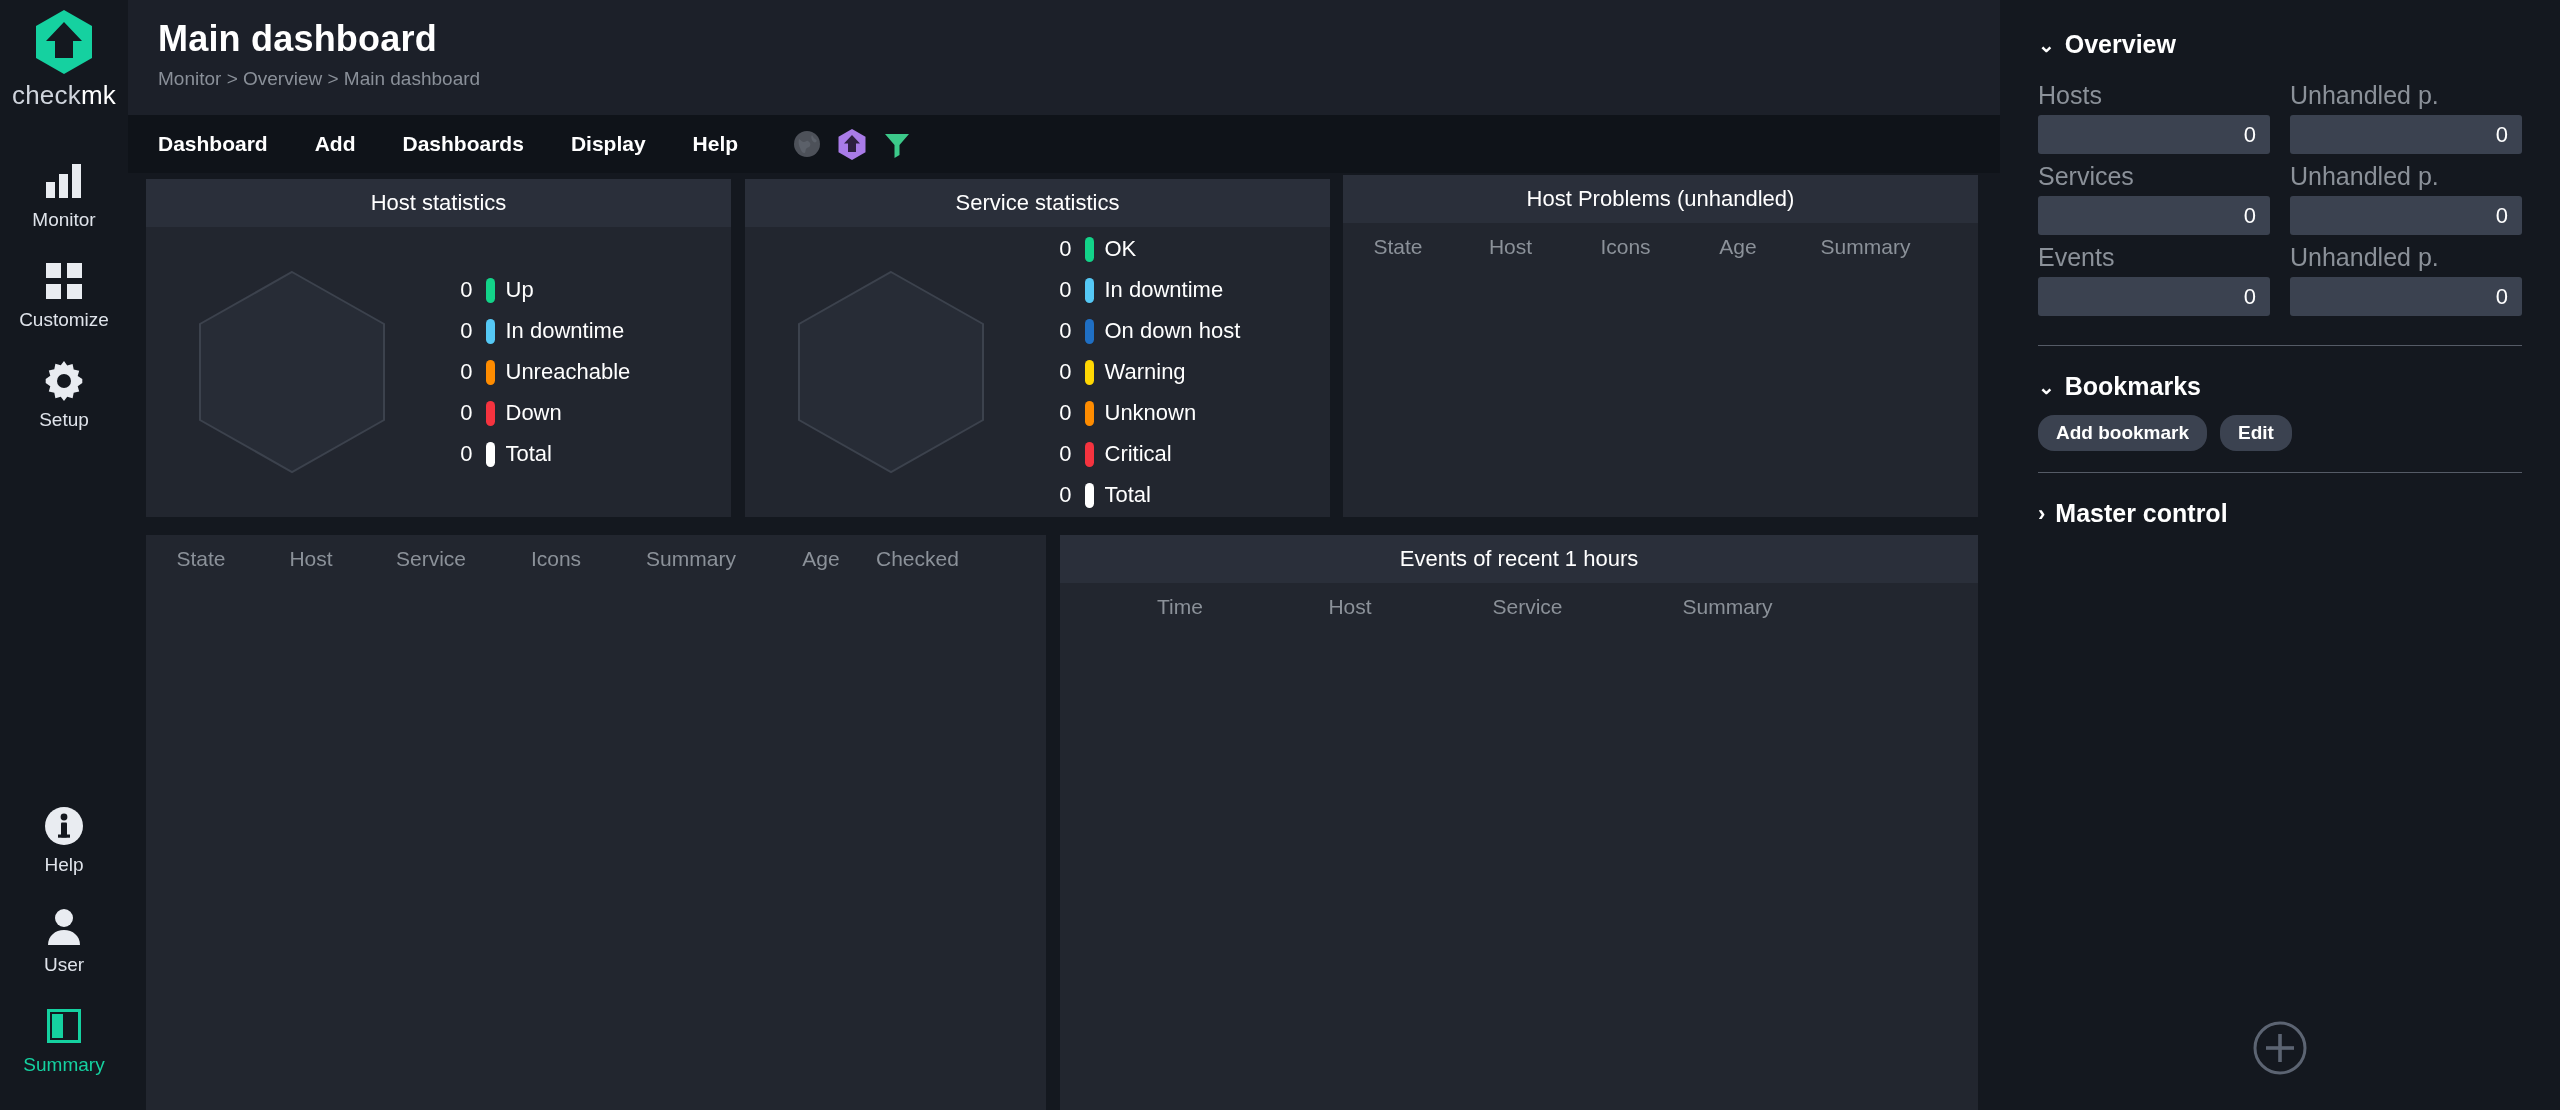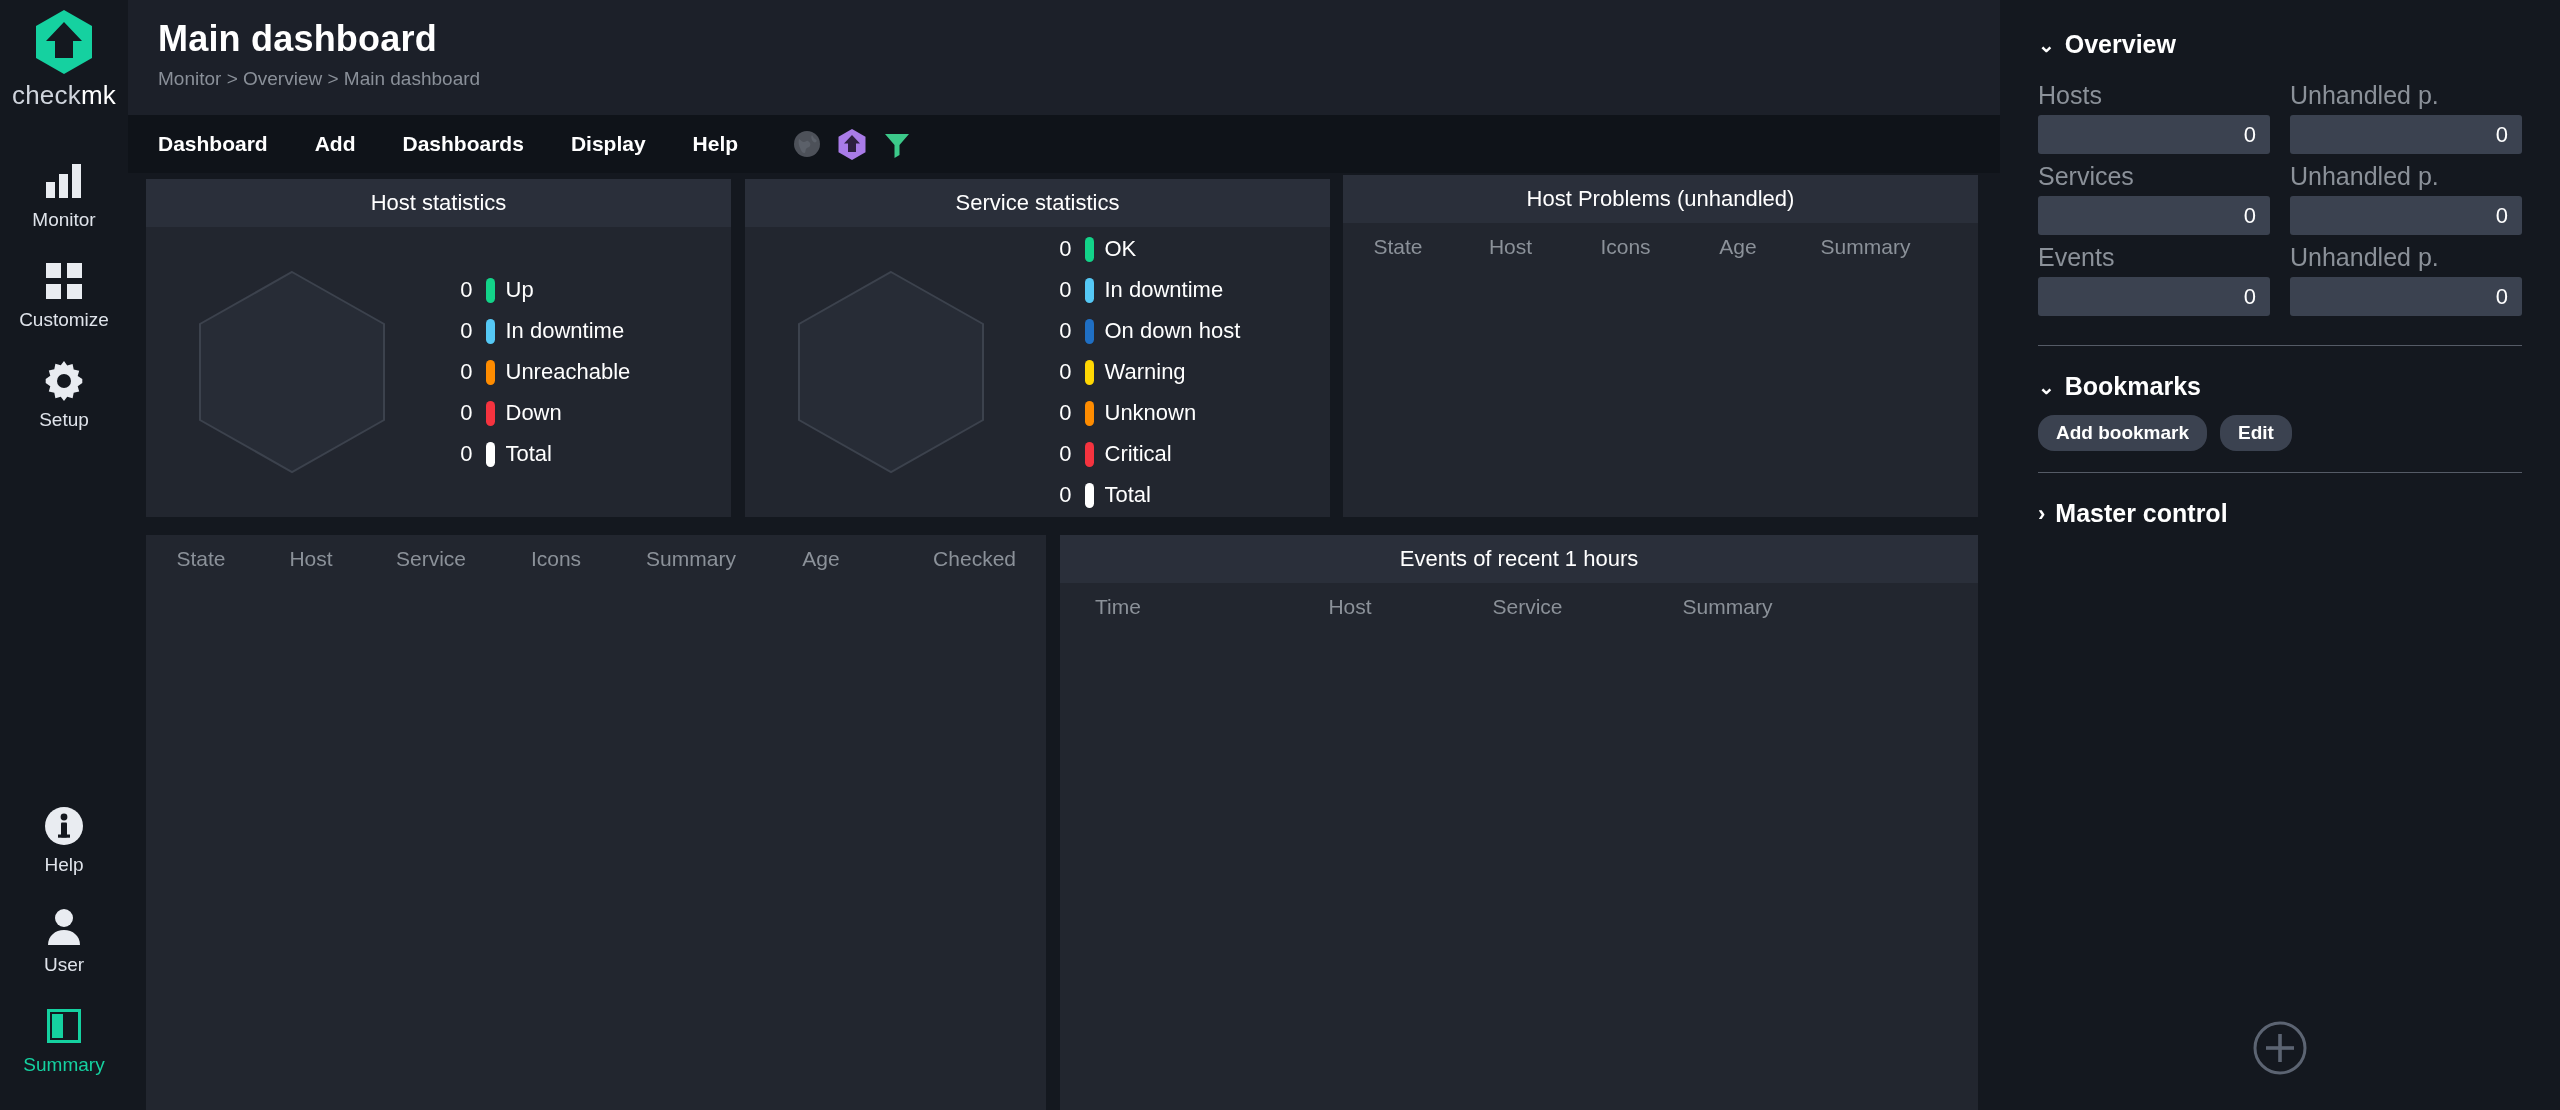--- a/index.html
+++ b/index.html
@@ -339,30 +339,30 @@
 
       <div class="panel" style="left:18px; top:362px; width:900px; height:726px;">
         <div class="panel-body">
           <div class="thead">
             <div class="th" style="width:110px;text-align:center">State</div>
             <div class="th" style="width:110px;text-align:center">Host</div>
             <div class="th" style="width:130px;text-align:center">Service</div>
             <div class="th" style="width:120px;text-align:center">Icons</div>
             <div class="th" style="width:150px;text-align:center">Summary</div>
             <div class="th" style="width:110px;text-align:center">Age</div>
-            <div class="th" style="width:140px;text-align:right">Checked</div>
+            <div class="th" style="width:140px;text-align:left">Checked</div>
           </div>
         </div>
       </div>
 
       <div class="panel" style="left:932px; top:362px; width:918px; height:726px;">
         <div class="panel-title">Events of recent 1 hours</div>
         <div class="panel-body">
           <div class="thead" style="padding-left:35px;">
-            <div class="th" style="width:170px;text-align:left">Time</div>
+            <div class="th" style="width:170px;text-align:center">Time</div>
             <div class="th" style="width:170px;text-align:center">Host</div>
             <div class="th" style="width:185px;text-align:center">Service</div>
             <div class="th" style="width:215px;text-align:center">Summary</div>
           </div>
         </div>
       </div>
 
     </div>
   </div>
 

